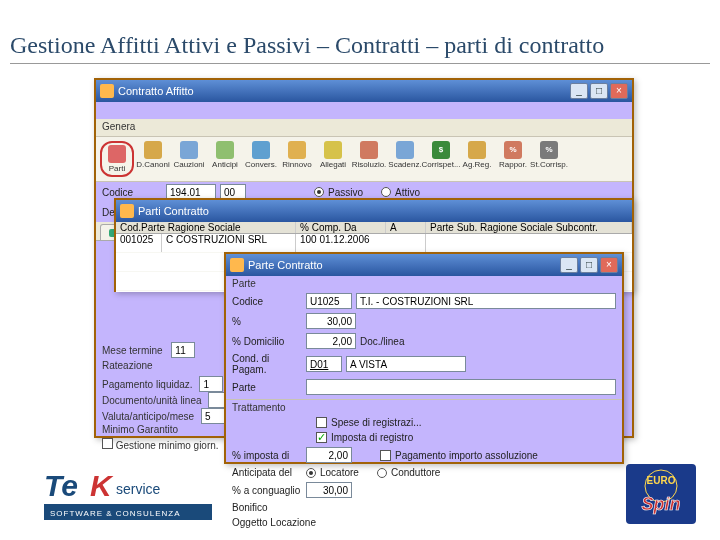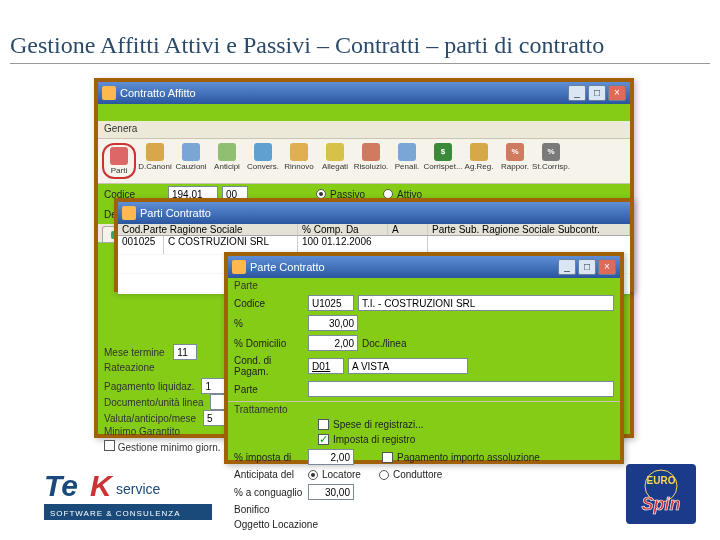--- a/index.html
+++ b/index.html
@@ -1,18 +1,18 @@
 <!DOCTYPE html>
 <html><head>
 <meta charset="utf-8">
 <style>
   * { box-sizing: border-box; margin: 0; padding: 0; font-family: Tahoma, Arial, sans-serif; }
   body { width: 720px; height: 540px; background: #fff; position: relative; overflow: hidden; font-size: 10px; }
   .slide-title { position: absolute; top: 32px; left: 10px; right: 10px; font-size: 24px; font-family: Georgia, serif; color: #2b4a6a; border-bottom: 1px solid #999; padding-bottom: 4px; }
-  .win { position: absolute; background: #84cc16; border: 4px solid #a16207; box-shadow: 2px 2px 6px rgba(0,0,0,0.25); }
+  .win { position: absolute; background: #c4b5fd; border: 2px solid #a16207; box-shadow: 2px 2px 6px rgba(0,0,0,0.25); }
   .titlebar { height: 22px; background: linear-gradient(to bottom,#5e8fd6,#2a56a0); color: #fff; display: flex; align-items: center; padding: 0 4px; font-size: 11px; }
   .titlebar .icon { width: 14px; height: 14px; background: #ffb84d; border-radius: 2px; margin-right: 4px; }
   .titlebar .spacer { flex: 1; }
   .winbtn { width: 18px; height: 16px; background: #dbe6f4; border: 1px solid #6b7f9f; margin-left: 2px; font-size: 10px; line-height: 14px; text-align: center; color: #233; border-radius: 2px; }
   .winbtn.close { background: #e06a5a; color: #fff; }
   .menubar { height: 18px; background: #ece9d8; border-bottom: 1px solid #c9c4b4; padding: 2px 6px; font-size: 10px; color: #333; margin-top: 17px; }
   .toolbar { display: flex; gap: 2px; padding: 4px; background: #f5f3ea; border-bottom: 1px solid #c9c4b4; }
   .tbtn { width: 34px; display: flex; flex-direction: column; align-items: center; gap: 1px; font-size: 8px; color: #333; }
   .tbtn .ic { width: 18px; height: 18px; border-radius: 3px; }
   .tbtn.circled { border: 2px solid #c33; border-radius: 12px; padding: 2px; }
@@ -79,21 +79,21 @@
     <div class="tbtn">
         <span class="ic" style="background:#d6c24a"></span>
         <span>Allegati</span>
       </div>
     <div class="tbtn">
         <span class="ic" style="background:#d07a60"></span>
         <span>Risoluzio.</span>
       </div>
     <div class="tbtn">
         <span class="ic" style="background:#7aa6d6"></span>
-        <span>Penali.</span>
+        <span>Scadenz.</span>
       </div>
     <div class="tbtn">
         <span class="ic" style="background:#3a8a3a;color:#fff;text-align:center;line-height:18px;font-weight:bold">$</span>
         <span>Corrispet...</span>
       </div>
     <div class="tbtn">
         <span class="ic" style="background:#d6a84a"></span>
         <span>Ag.Reg.</span>
       </div>
     <div class="tbtn">

